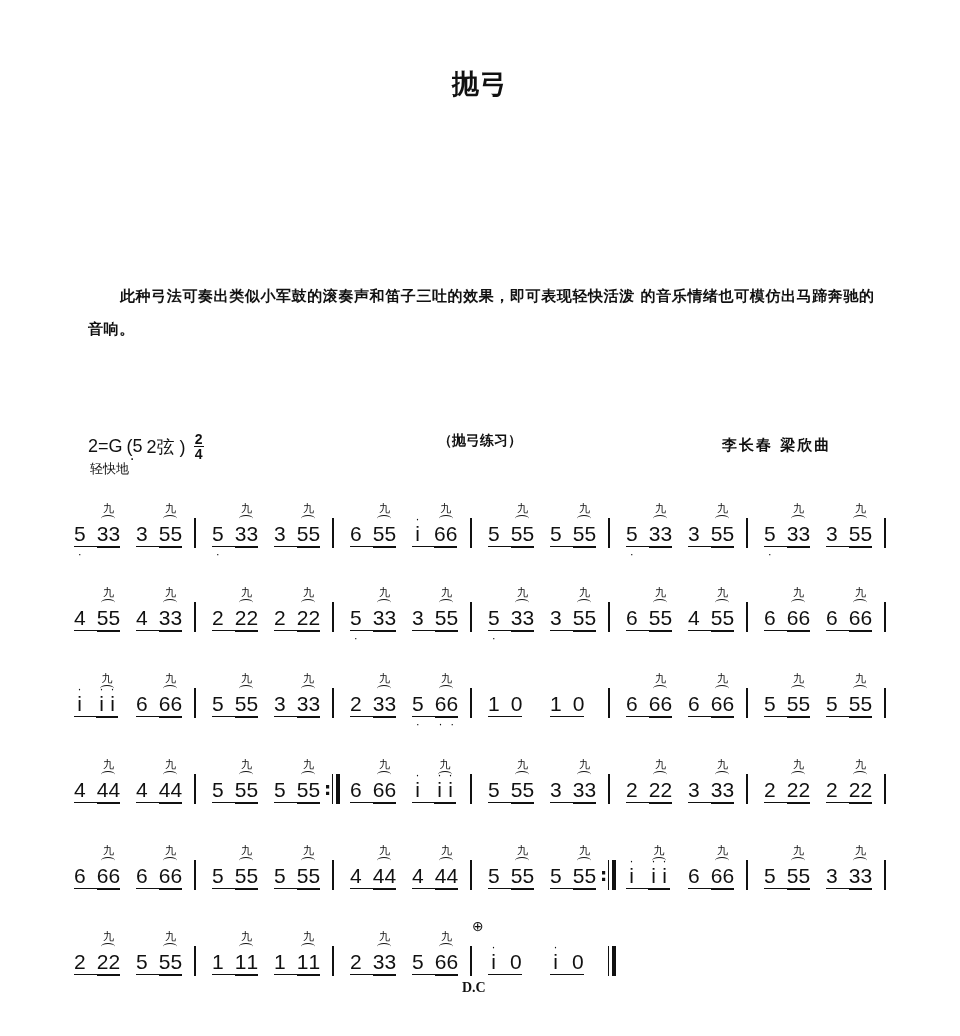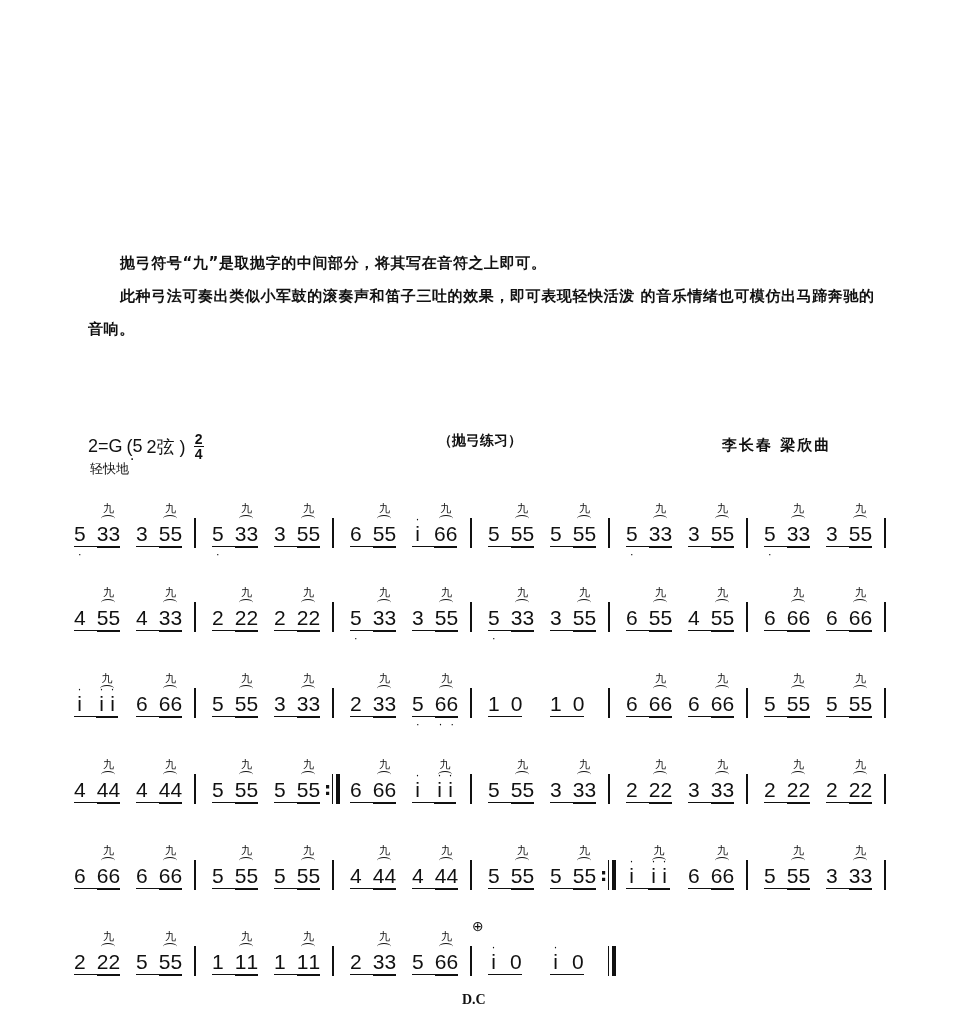--- a/index.html
+++ b/index.html
@@ -50,24 +50,22 @@
   .bar { position: absolute; bottom: 14px; width: 0; height: 30px; border-left: 2px solid #111; }
   .bar.double { width: 3px; border-left: 1.5px solid #111; border-right: 4px solid #111; }
   .bar.repeat-end::before { content: ":"; position: absolute; left: -9px; top: 4px; font-size: 18px; font-weight: bold; }
   .coda { position: absolute; font-size: 14px; }
   .dc { position: absolute; font-family: "Liberation Serif", serif; font-weight: bold; font-size: 14px; }
 </style>
 </head>
 <body>
 
 <div class="page">
+  <div class="title">抛弓</div>
 
-  <div class="para" style="top:247px;">
-    <p class="indent">抛弓符号“九”是取抛字的中间部分，将其写在音符之上即可。</p>
-  </div>
   <div class="para" style="top:280px;">
     <p class="indent">此种弓法可奏出类似小军鼓的滚奏声和笛子三吐的效果，即可表现轻快活泼 的音乐情绪也可模仿出马蹄奔驰的音响。</p>
   </div>
 
   <div class="subtitle">（抛弓练习）</div>
   <div class="composer">李长春  梁欣曲</div>
 
   <div class="key">
     <span>2=G</span>
     <span class="dot-under">(5</span>
@@ -1052,16 +1050,16 @@
           <div class="beat">
             <span class="note">i<span class="hi">·</span></span>
             <span class="gap"></span>
             <span class="" style="display: inline-flex;">
               <span class="note">0</span>
             </span>
           </div>
         </div>
         <div class="bar double" style="left: 538px;"></div>
         <span class="coda" style="left: 402px; top: 0px;">⊕</span>
-        <span class="dc" style="left: 392px; top: 62px; margin-top: 12px;">D.C</span>
+        <span class="dc" style="left: 392px; top: 62px;">D.C</span>
       </div>
     </div>
 </div>
 
 </body></html>

